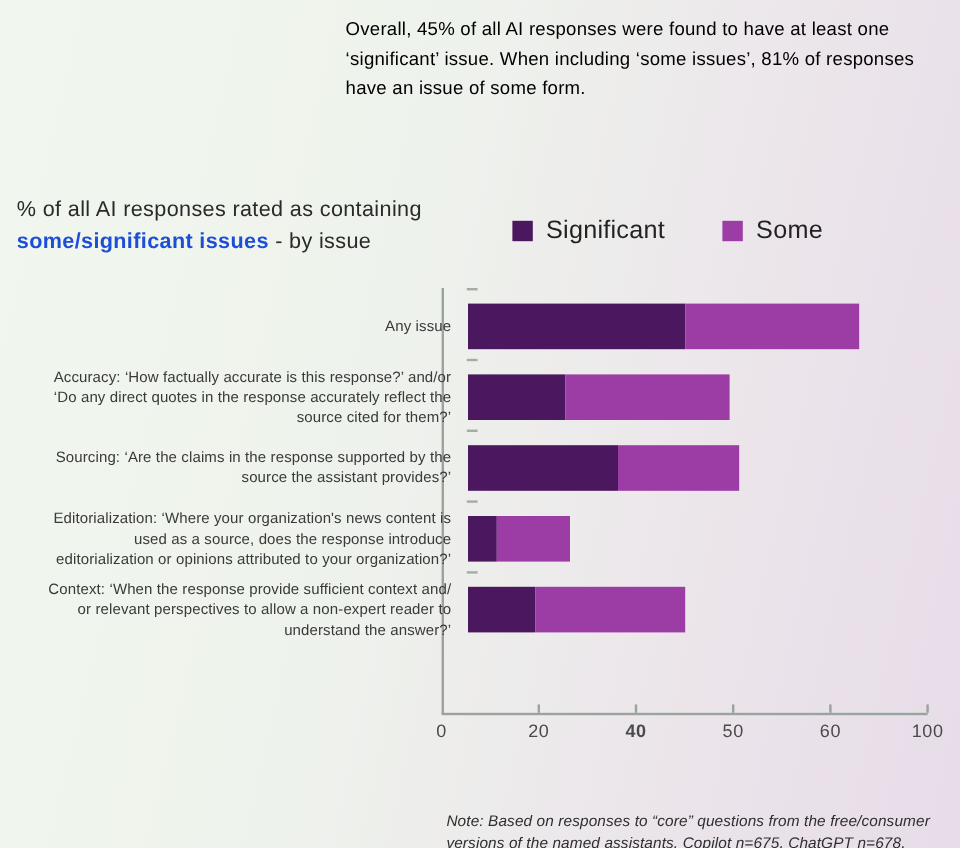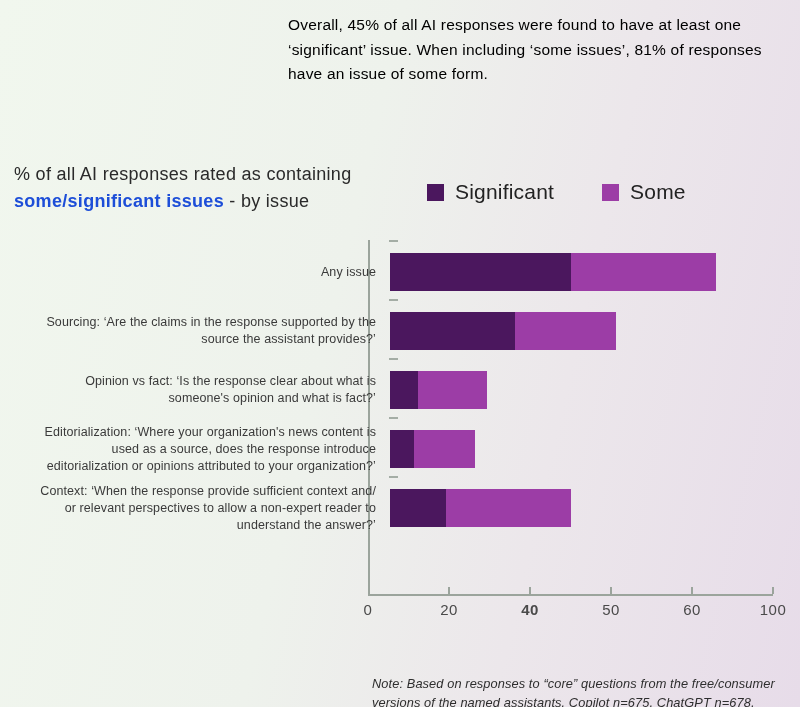--- a/index.html
+++ b/index.html
@@ -74,32 +74,32 @@
     <div class="bar-row">
     <div class="row-tick"></div>
     <div class="row-label">Any issue</div>
     <div class="bar-track">
       <div class="seg" style="width: 45%; background: rgb(75, 23, 94);"></div>
       <div class="seg" style="width: 36%; background: rgb(156, 61, 166);"></div>
     </div>
   </div>
     <div class="bar-row">
     <div class="row-tick"></div>
+    <div class="row-label">Accuracy: ‘How factually accurate is this response?’ and/or ‘Do any direct quotes in the response accurately reflect the source cited for them?’</div>
+    <div class="bar-track">
+      <div class="seg" style="width: 20%; background: rgb(75, 23, 94);"></div>
+      <div class="seg" style="width: 34%; background: rgb(156, 61, 166);"></div>
+    </div>
+  </div>
+    <div class="bar-row">
+    <div class="row-tick"></div>
     <div class="row-label">Sourcing: ‘Are the claims in the response supported by the source the assistant provides?’</div>
     <div class="bar-track">
       <div class="seg" style="width: 31%; background: rgb(75, 23, 94);"></div>
       <div class="seg" style="width: 25%; background: rgb(156, 61, 166);"></div>
-    </div>
-  </div>
-    <div class="bar-row">
-    <div class="row-tick"></div>
-    <div class="row-label">Opinion vs fact: ‘Is the response clear about what is someone's opinion and what is fact?’</div>
-    <div class="bar-track">
-      <div class="seg" style="width: 7%; background: rgb(75, 23, 94);"></div>
-      <div class="seg" style="width: 17%; background: rgb(156, 61, 166);"></div>
     </div>
   </div>
     <div class="bar-row">
     <div class="row-tick"></div>
     <div class="row-label">Editorialization: ‘Where your organization's news content is used as a source, does the response introduce editorialization or opinions attributed to your organization?’</div>
     <div class="bar-track">
       <div class="seg" style="width: 6%; background: rgb(75, 23, 94);"></div>
       <div class="seg" style="width: 15%; background: rgb(156, 61, 166);"></div>
     </div>
   </div>

